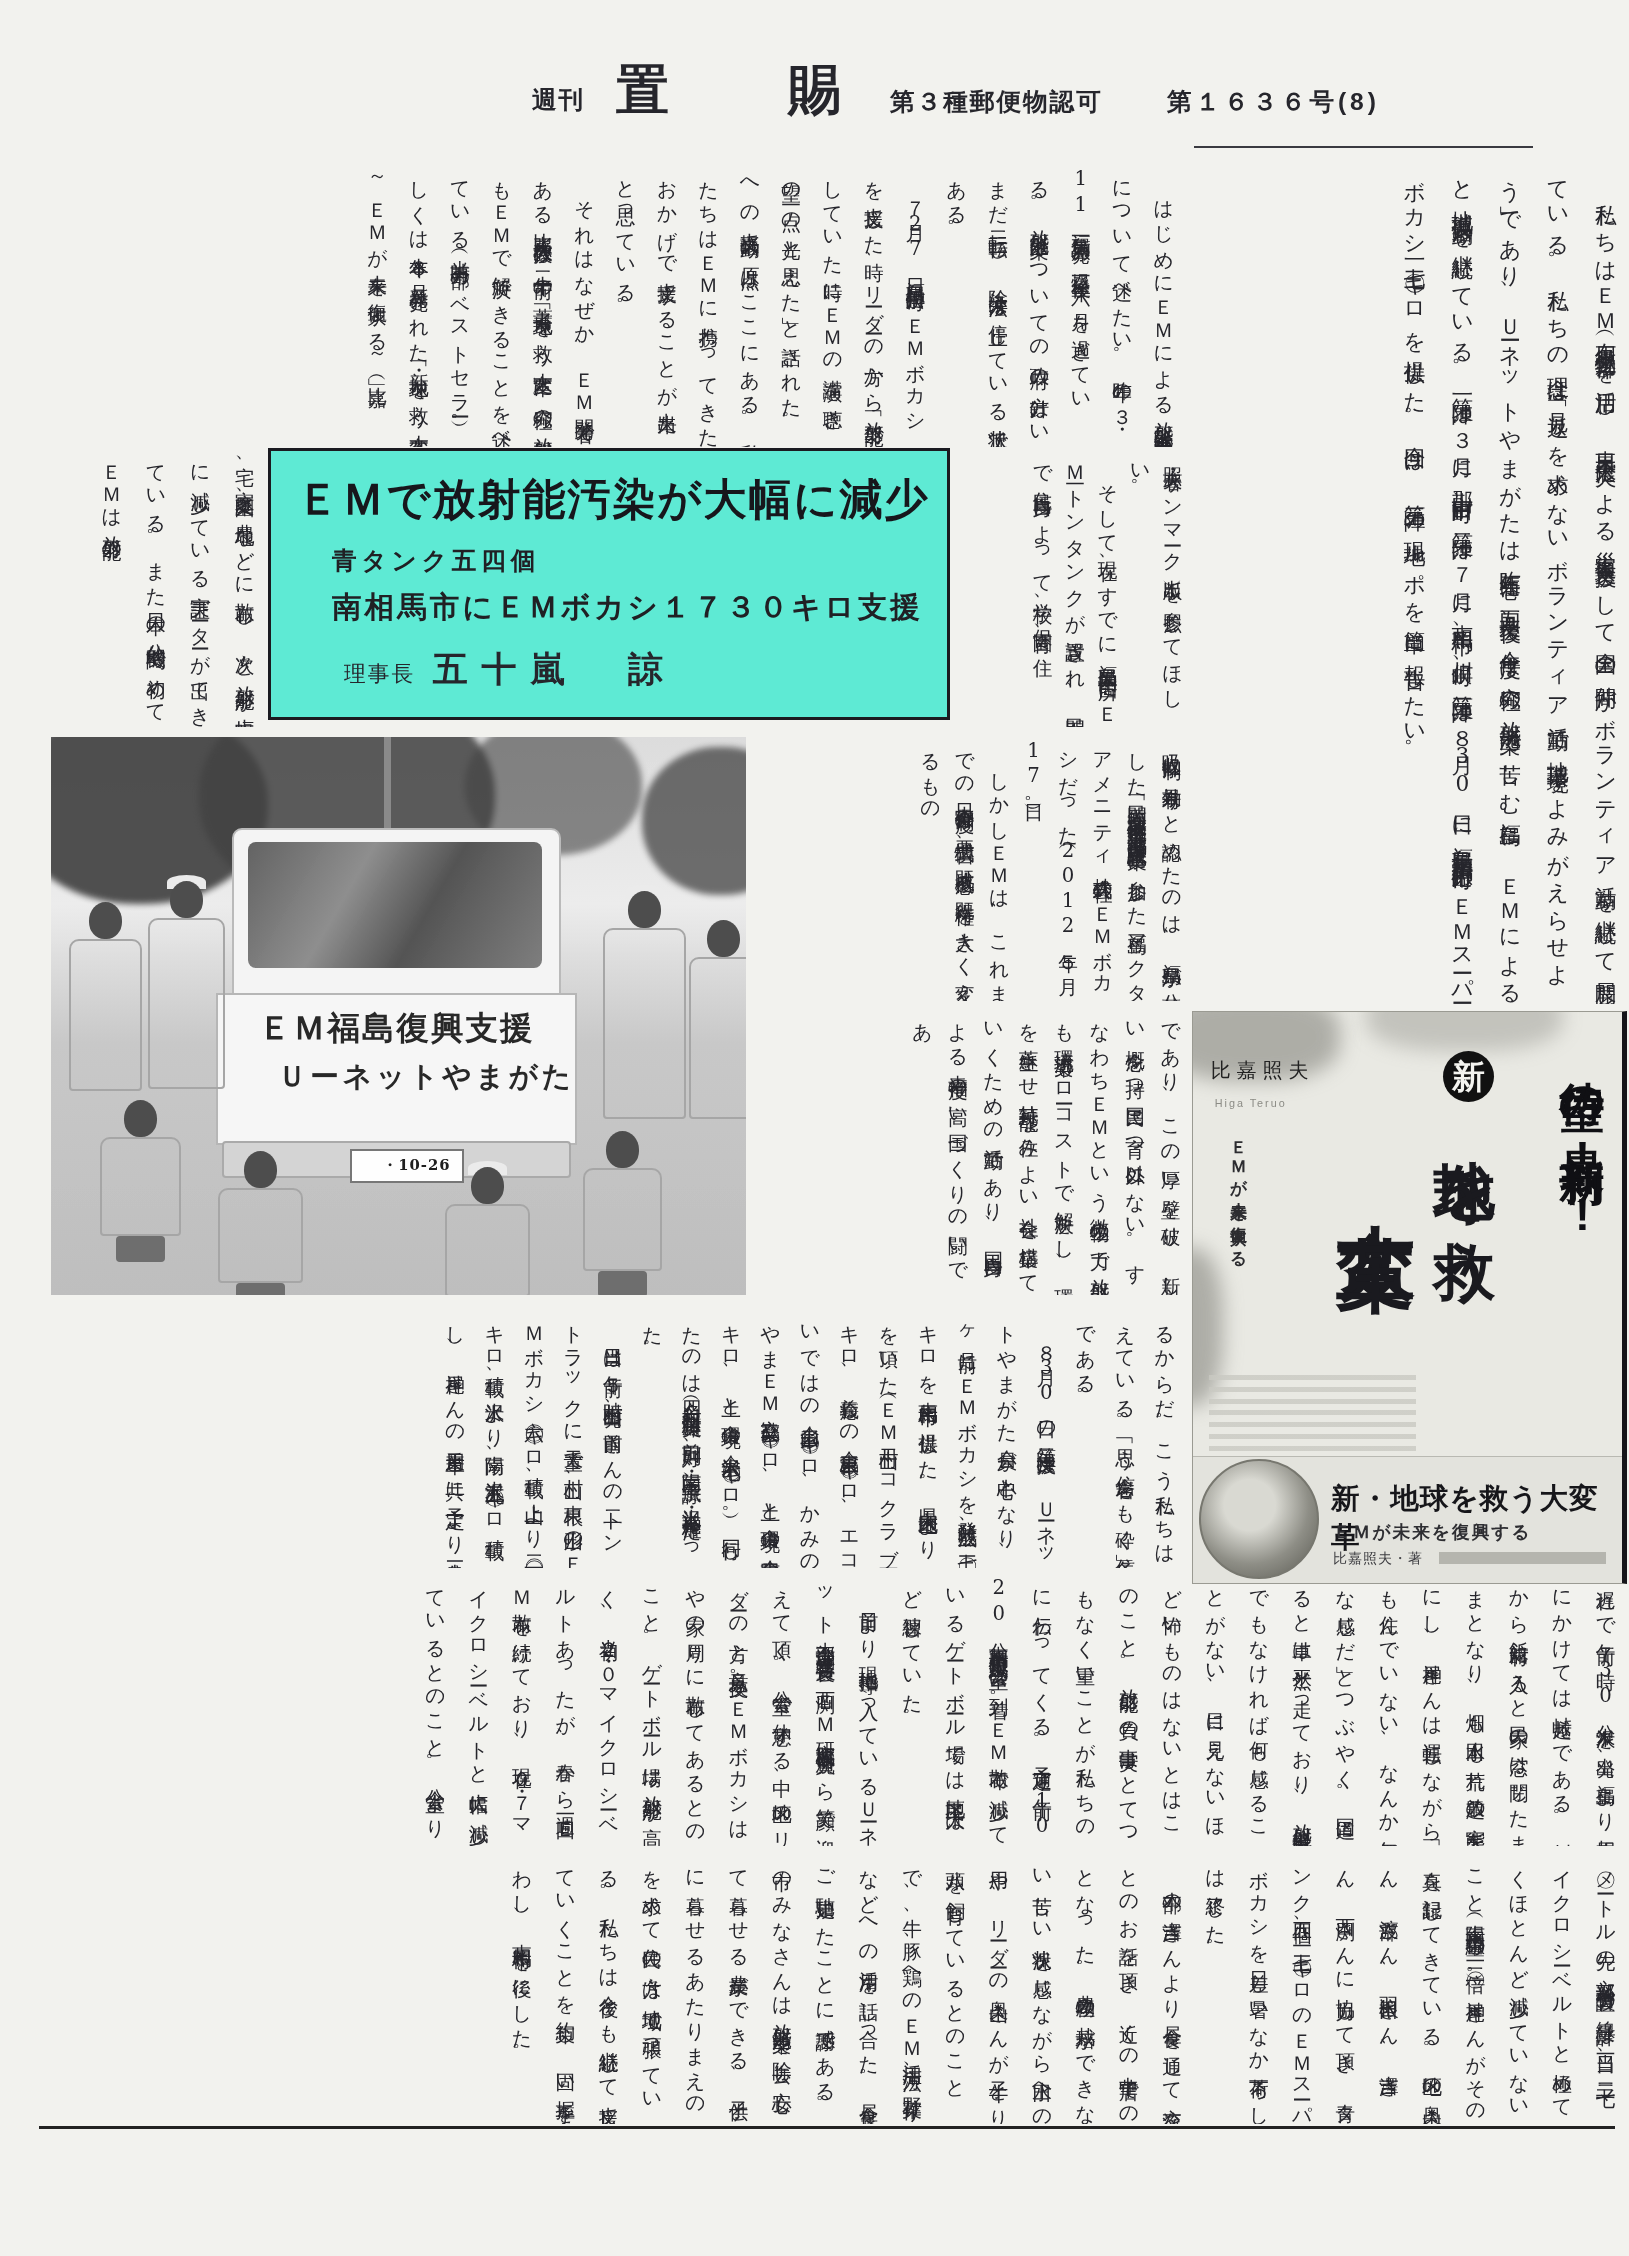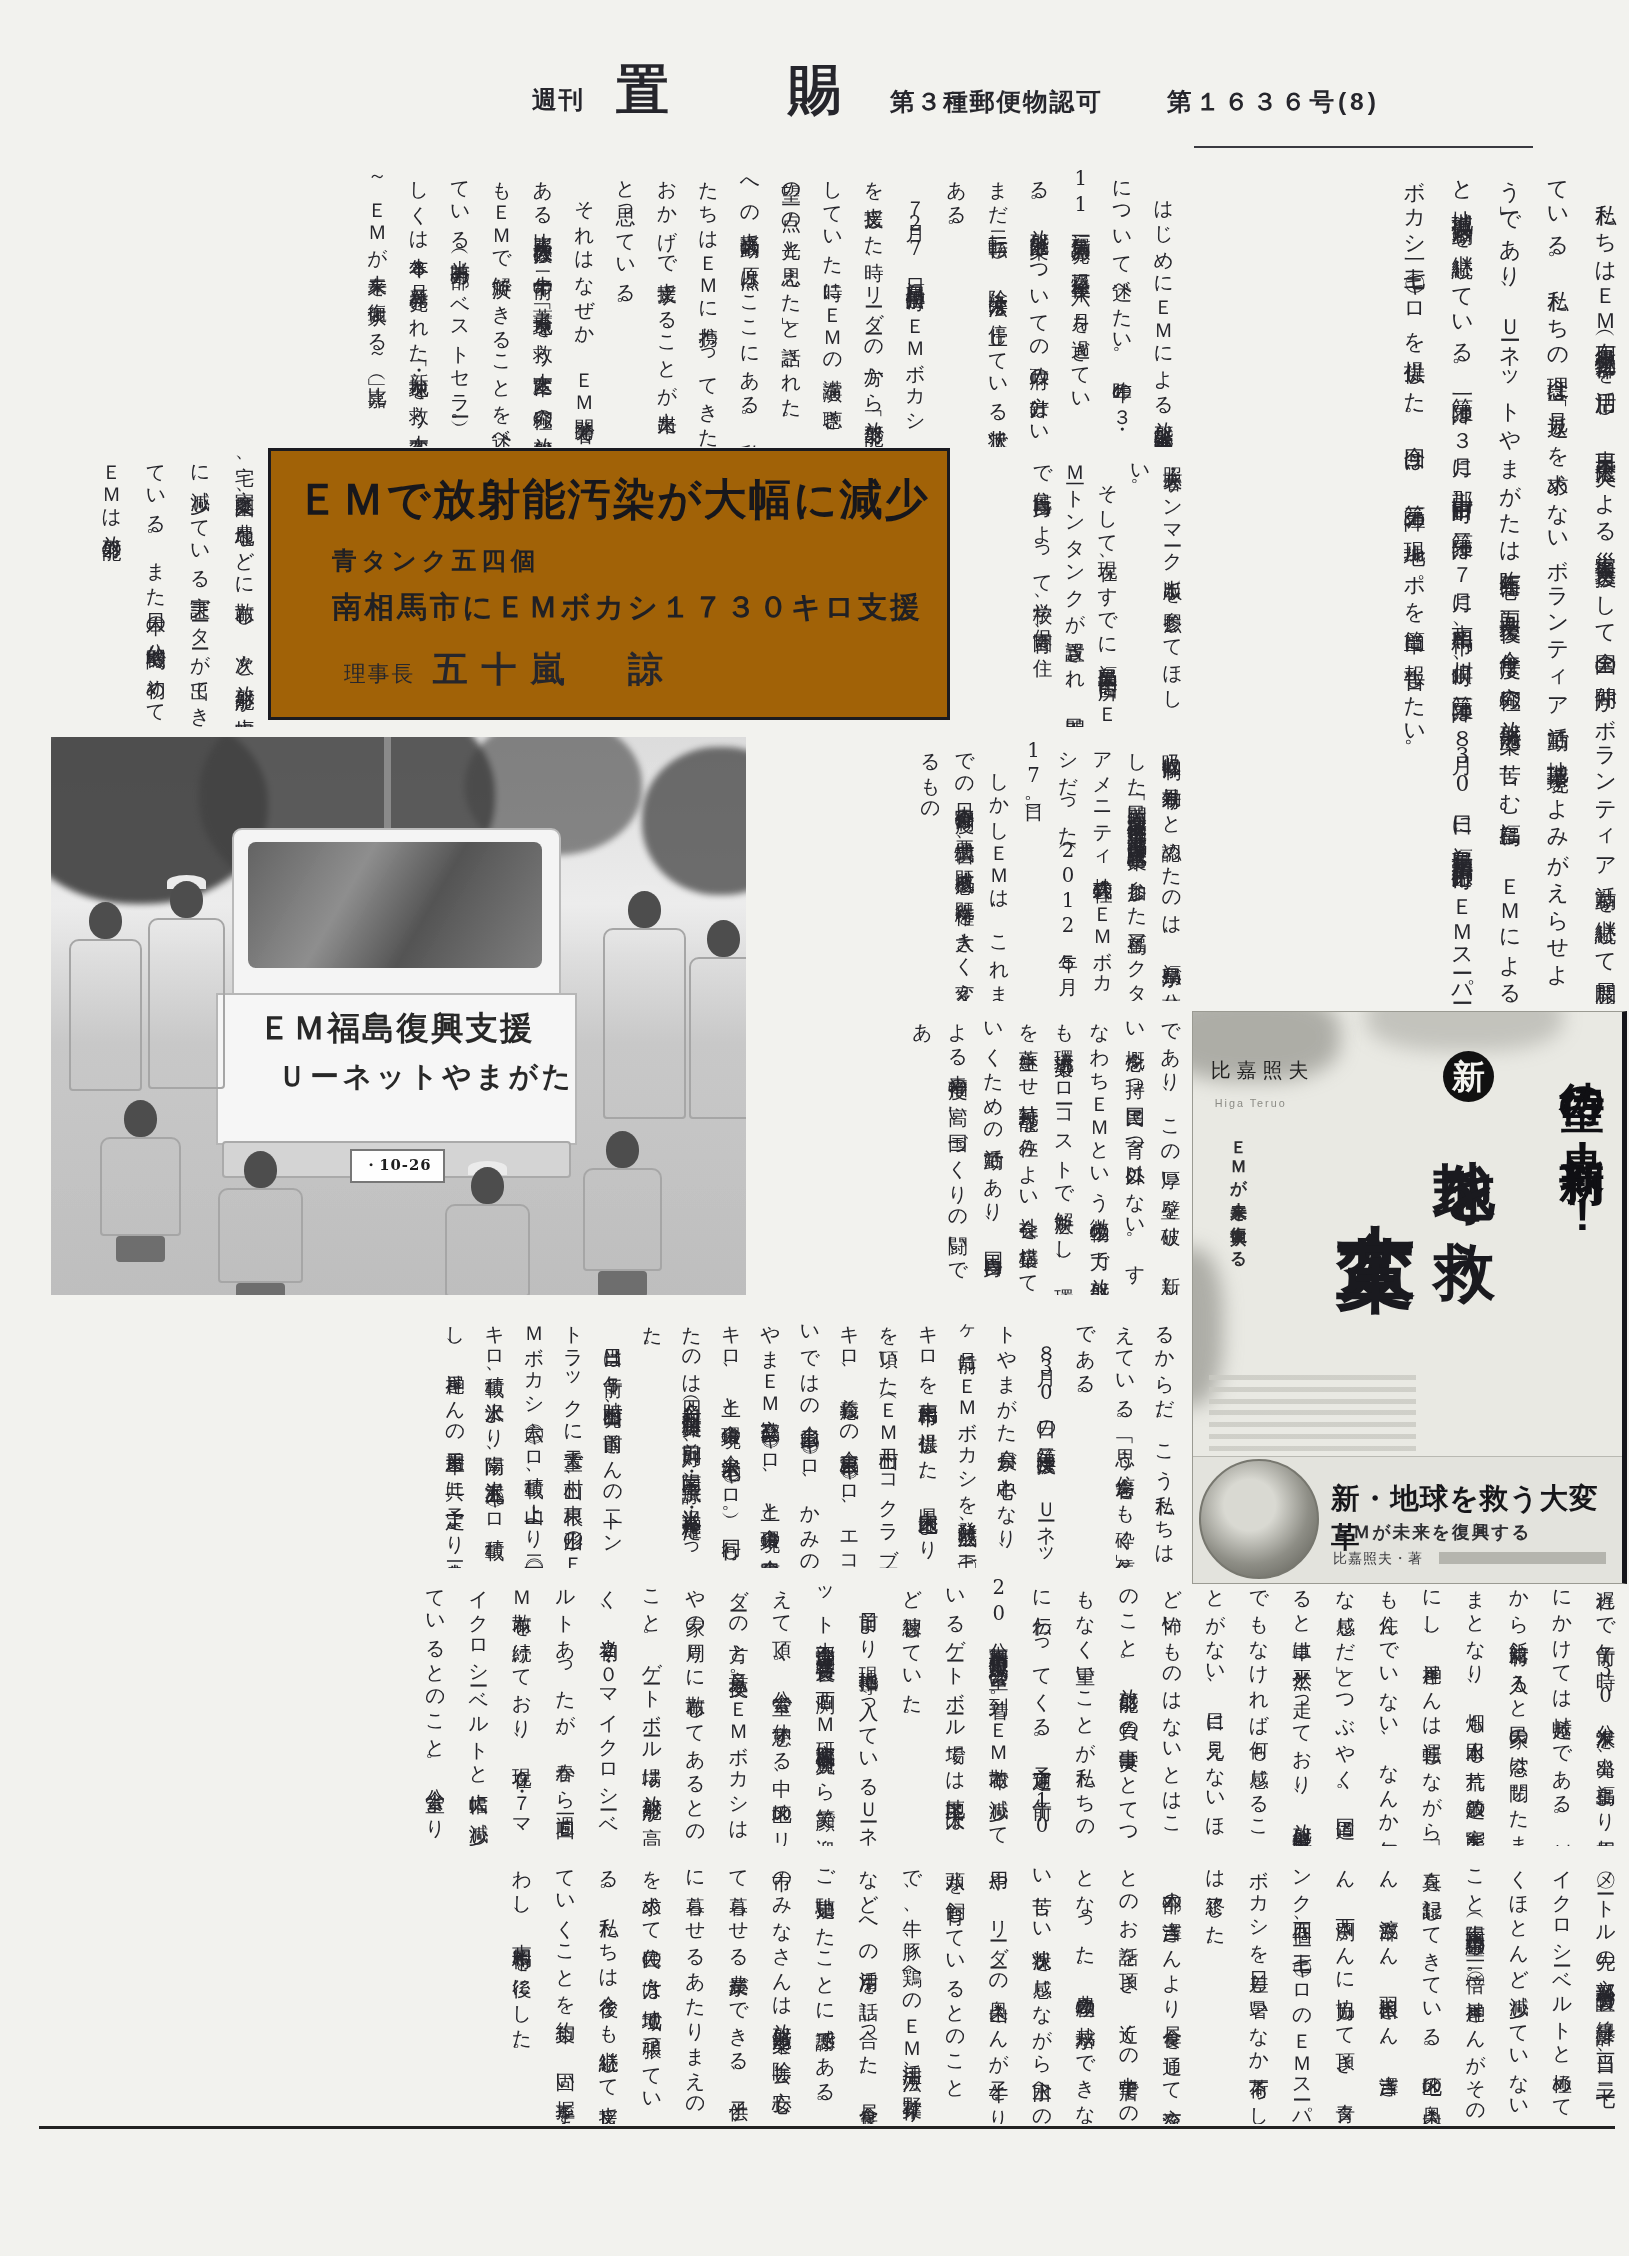--- a/index.html
+++ b/index.html
@@ -38,21 +38,21 @@
   #band2l {left:41px;  top:451px;width:225px;height:276px;font-size:19.7px;letter-spacing:2.5px;line-height:2.25;}
   #band3  {left:751px; top:739px;width:437px;height:262px;font-size:19.7px;letter-spacing:2px;line-height:1.75;}
   #band4  {left:751px; top:1009px;width:437px;height:286px;font-size:19.7px;letter-spacing:2.5px;line-height:1.8;}
   #band5  {left:41px;  top:1312px;width:1143px;height:256px;font-size:19.7px;letter-spacing:2px;line-height:2.0;}
   #band6  {left:41px;  top:1576px;width:1586px;height:270px;font-size:19.7px;letter-spacing:2.5px;line-height:2.2;}
   #band7  {left:41px;  top:1856px;width:1586px;height:268px;font-size:19.7px;letter-spacing:2.5px;line-height:2.2;}
 
   
   .hbox{
     position:absolute;left:268px;top:448px;width:682px;height:272px;
-    border:3.9px solid #1b1b20;background:#a16207;box-sizing:border-box;
+    border:3.9px solid #1b1b20;background:#5eead4;box-sizing:border-box;
   }
   .hbox .main{margin:19.7px 0 0 25.6px;font-size:43px;font-weight:700;letter-spacing:2px;color:#17171c;}
   .hbox .sub1{margin:15.8px 0 0 61px;font-size:24.6px;font-weight:700;letter-spacing:4.9px;font-family:"Liberation Sans",sans-serif;color:#202024;}
   .hbox .sub2{margin:9.9px 0 0 61px;font-size:29.6px;font-weight:700;letter-spacing:3px;font-family:"Liberation Sans",sans-serif;color:#202024;}
   .hbox .byline{margin:17.7px 0 0 73px;display:flex;align-items:baseline;gap:17.7px;}
   .hbox .org{font-size:21.7px;letter-spacing:1px;font-family:"Liberation Sans",sans-serif;}
   .hbox .role{font-size:21.7px;letter-spacing:2px;font-family:"Liberation Sans",sans-serif;}
   .hbox .name{font-size:35px;letter-spacing:13.8px;font-weight:600;}
 
   
@@ -63,21 +63,21 @@
   }
   .tree{position:absolute;background:#45453f;border-radius:48%;filter:blur(3px);opacity:.92;}
   .pole{position:absolute;background:#8a8a84;}
   .truck{position:absolute;left:165px;top:91px;width:357px;height:366px;}
   .cab{position:absolute;left:15.8px;top:0;width:325px;height:165px;background:#f1f1ec;border:2px solid #b9b9b2;border-radius:9.9px 9.9px 0 0;}
   .windshield{position:absolute;left:13.8px;top:11.8px;width:294px;height:126px;background:linear-gradient(120deg,#63636b 0%,#8d8d95 35%,#55555d 60%,#7e7e86 100%);border-radius:7.9px;}
   .truckbody{position:absolute;left:0;top:165px;width:357px;height:148px;background:#f3f3ee;border:2px solid #b5b5ae;}
   .sign-l1{margin:11.8px 0 0 0;text-align:center;font-size:32.5px;font-weight:700;letter-spacing:2px;color:#2a2a2e;}
   .sign-l2{margin:5.9px 0 0 0;text-align:right;font-size:28.6px;font-weight:700;letter-spacing:3.9px;color:#2a2a2e;}
   .bumper{position:absolute;left:5.9px;top:313px;width:345px;height:33px;background:#d2d2cc;border:2px solid #a9a9a2;border-radius:3.9px;}
-  .plate{position:absolute;left:134px;top:321px;width:91px;height:29.6px;background:#fbfbf7;border:2px solid #777;text-align:center;font-size:14.8px;font-weight:700;letter-spacing:1px;line-height:27.6px;color:#222;}
+  .plate{position:absolute;left:134px;top:321px;width:91px;height:29.6px;background:#fbfbf7;border:2px solid #777;text-align:center;font-size:14.8px;font-weight:700;letter-spacing:1px;line-height:27.6px;color:#222;padding-left:19px;}
   .person{position:absolute;}
   .head{width:33px;height:37px;background:#504f4a;border-radius:50% 50% 46% 46%;margin:0 auto;}
   .hat{width:39px;height:13.8px;background:#e8e8e2;border-radius:50% 50% 0 0;margin:0 auto -7.9px auto;}
   .torso{width:61px;height:91px;background:#ececе6;background:#ececе6;}
   .torso,.torso2{width:61px;height:91px;background:#ececе6;border:2px solid #a5a59e;border-radius:9.9px 9.9px 3.9px 3.9px;background-color:#ececе6;}
   .t{background-color:#ececе6;}
   .legs{width:49px;height:25.6px;background:#6f6f68;margin:0 auto;border-radius:3.9px;}
 
   
   .ad{

